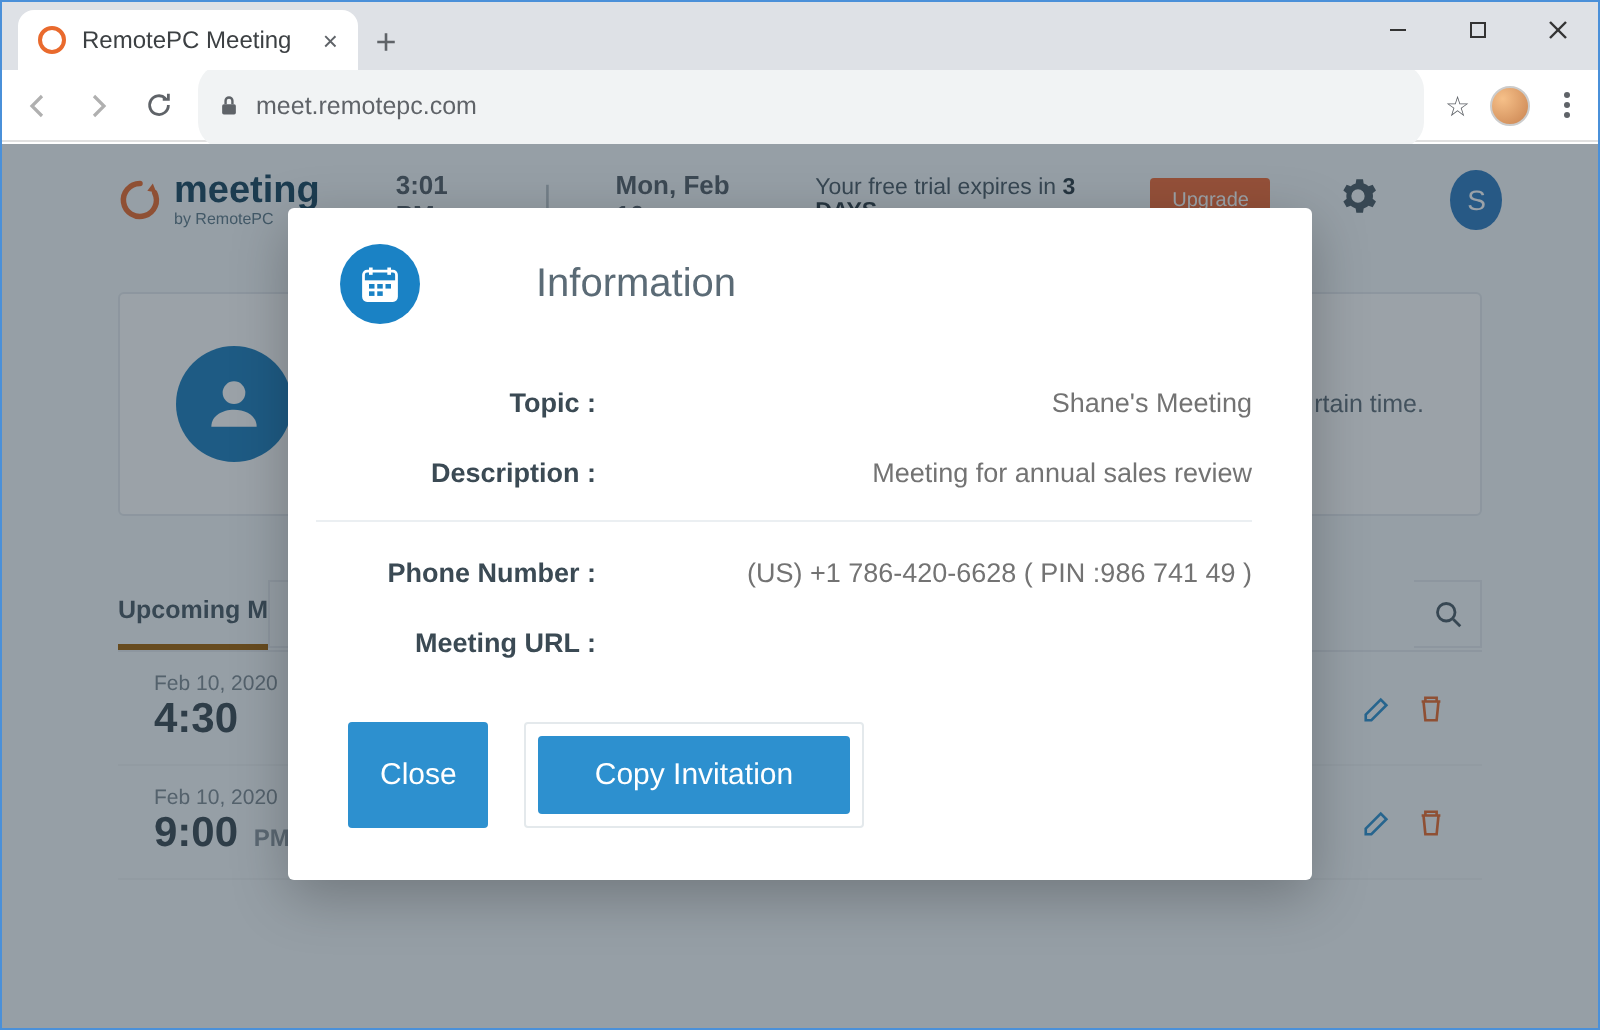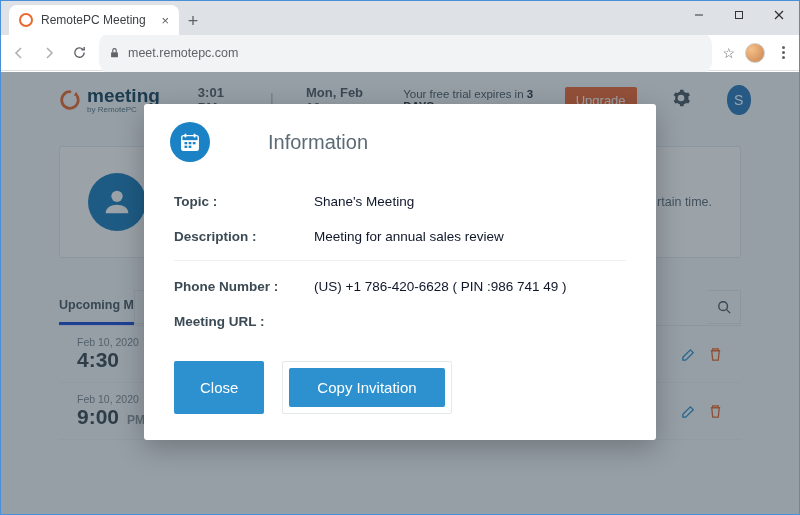--- a/index.html
+++ b/index.html
@@ -35,56 +35,56 @@
   .logo-mark { width: 22px; height: 22px; }
   .logo-text { display: flex; flex-direction: column; line-height: 1; }
   .logo-text .m { font-size: 19px; font-weight: 600; color: #19455f; letter-spacing: 0; }
   .logo-text .by { font-size: 8px; color: #5f7b8a; margin-top: 1px; }
   .time { font-size: 13px; font-weight: 700; color: #535d66; margin-left: 20px; }
   .sep { color: #b7c0c6; margin: 0 14px; }
   .date { font-size: 13px; font-weight: 700; color: #535d66; }
   .spacer { flex: 1; }
   .trial { font-size: 11.5px; color: #4a5a64; }
   .trial b { color: #2b3a43; }
-  .upgrade { margin-left: 10px; background: #f26b35; color: #fff; font-size: 13px; padding: 6px 11px; border: none; border-radius: 2px; }
+  .upgrade { margin-left: 10px; background: #f26b35; color: #fff; font-size: 10px; padding: 6px 11px; border: none; border-radius: 2px; }
   .gear { margin-left: 16px; color: #4a5a64; }
   .user-badge { margin-left: 18px; width: 30px; height: 30px; border-radius: 50%; background: #2d7bc0; color: #fff; display: flex; align-items: center; justify-content: center; font-size: 14px; font-weight: 500; }
 
   .content { padding: 18px 58px 0 58px; }
   .hero { background: #fff; border: 1px solid #e5eaee; border-radius: 3px; padding: 22px 28px; display: flex; align-items: center; gap: 24px; height: 112px; }
   .hero-avatar { width: 58px; height: 58px; border-radius: 50%; background: #1d7fbd; display: flex; align-items: center; justify-content: center; }
   .hero-text { font-size: 12.5px; color: #5f6e78; margin-left: auto; text-align: right; }
 
   .tabs-row { margin-top: 30px; border-bottom: 1px solid #e5eaee; display: flex; align-items: center; }
-  .tab-item { font-size: 12.5px; color: #4a5a64; padding: 10px 0; font-weight: 600; border-bottom: 3px solid #1d4ed8; }
+  .tab-item { font-size: 12.5px; color: #4a5a64; padding: 10px 0; font-weight: 600; border-bottom: 3px solid #a16207; }
   .search-btn { margin-left: auto; width: 34px; height: 34px; border: 1px solid #e5eaee; border-left: none; display: flex; align-items: center; justify-content: center; color: #4a5a64; }
   .search-input { width: 60px; height: 34px; border: 1px solid #e5eaee; }
 
   .mtg-row { display: flex; align-items: center; padding: 10px 18px; border-bottom: 1px solid #eef2f5; }
   .mtg-left { display: flex; flex-direction: column; }
   .mtg-date { font-size: 10.5px; color: #7e8a93; }
   .mtg-time { font-size: 21px; font-weight: 700; color: #3a4851; }
   .mtg-time .ampm { font-size: 12px; color: #8b969e; margin-left: 2px; }
   .mtg-actions { margin-left: auto; display: flex; gap: 12px; align-items: center; }
   .action-ic { width: 15px; height: 15px; }
 
   
   .overlay { position: absolute; inset: 0; background: rgba(34,49,63,0.45); display: flex; align-items: flex-start; justify-content: center; padding-top: 32px; }
   .modal { width: 512px; background: #fff; border-radius: 3px; box-shadow: 0 8px 28px rgba(0,0,0,0.25); padding-bottom: 26px; }
   .modal-head { display: flex; align-items: center; gap: 16px; padding: 18px 26px 16px 26px; }
   .modal-icon { width: 40px; height: 40px; border-radius: 50%; background: #1a82c5; display: flex; align-items: center; justify-content: center; }
   .modal-title { font-size: 20px; color: #5b6b76; font-weight: 500; margin-left: 42px; }
-  .modal-body { padding: 6px 30px 0 30px; }
+  .modal-body { padding: 6px 30px 0 14px; text-align: right; }
   .info-row { display: flex; padding: 10px 0; font-size: 13.5px; }
   .info-label { width: 140px; color: #3b4a54; font-weight: 700; }
-  .info-value { color: #0f172a; flex: 1; }
+  .info-value { color: #737373; flex: 1; }
   .hr { border: none; border-top: 1px solid #ebeff2; margin: 6px 0 8px 0; }
   .modal-foot { display: flex; gap: 18px; padding: 22px 30px 0 30px; }
   .btn { border: none; color: #fff; font-size: 15px; border-radius: 2px; }
-  .btn-close { background: #2d90cf; padding: 11px 26px; }
+  .btn-close { background: #2d90cf; padding: 11px 16px; }
   .btn-copy-wrap { border: 1px solid #e4e9ec; padding: 6px; border-radius: 2px; }
   .btn-copy { background: #2d90cf; padding: 11px 28px; }
 </style>
 </head>
 <body>
 
 <div class="chrome">
   <div class="tabstrip">
     <div class="tab">
       <span class="favicon"></span>

